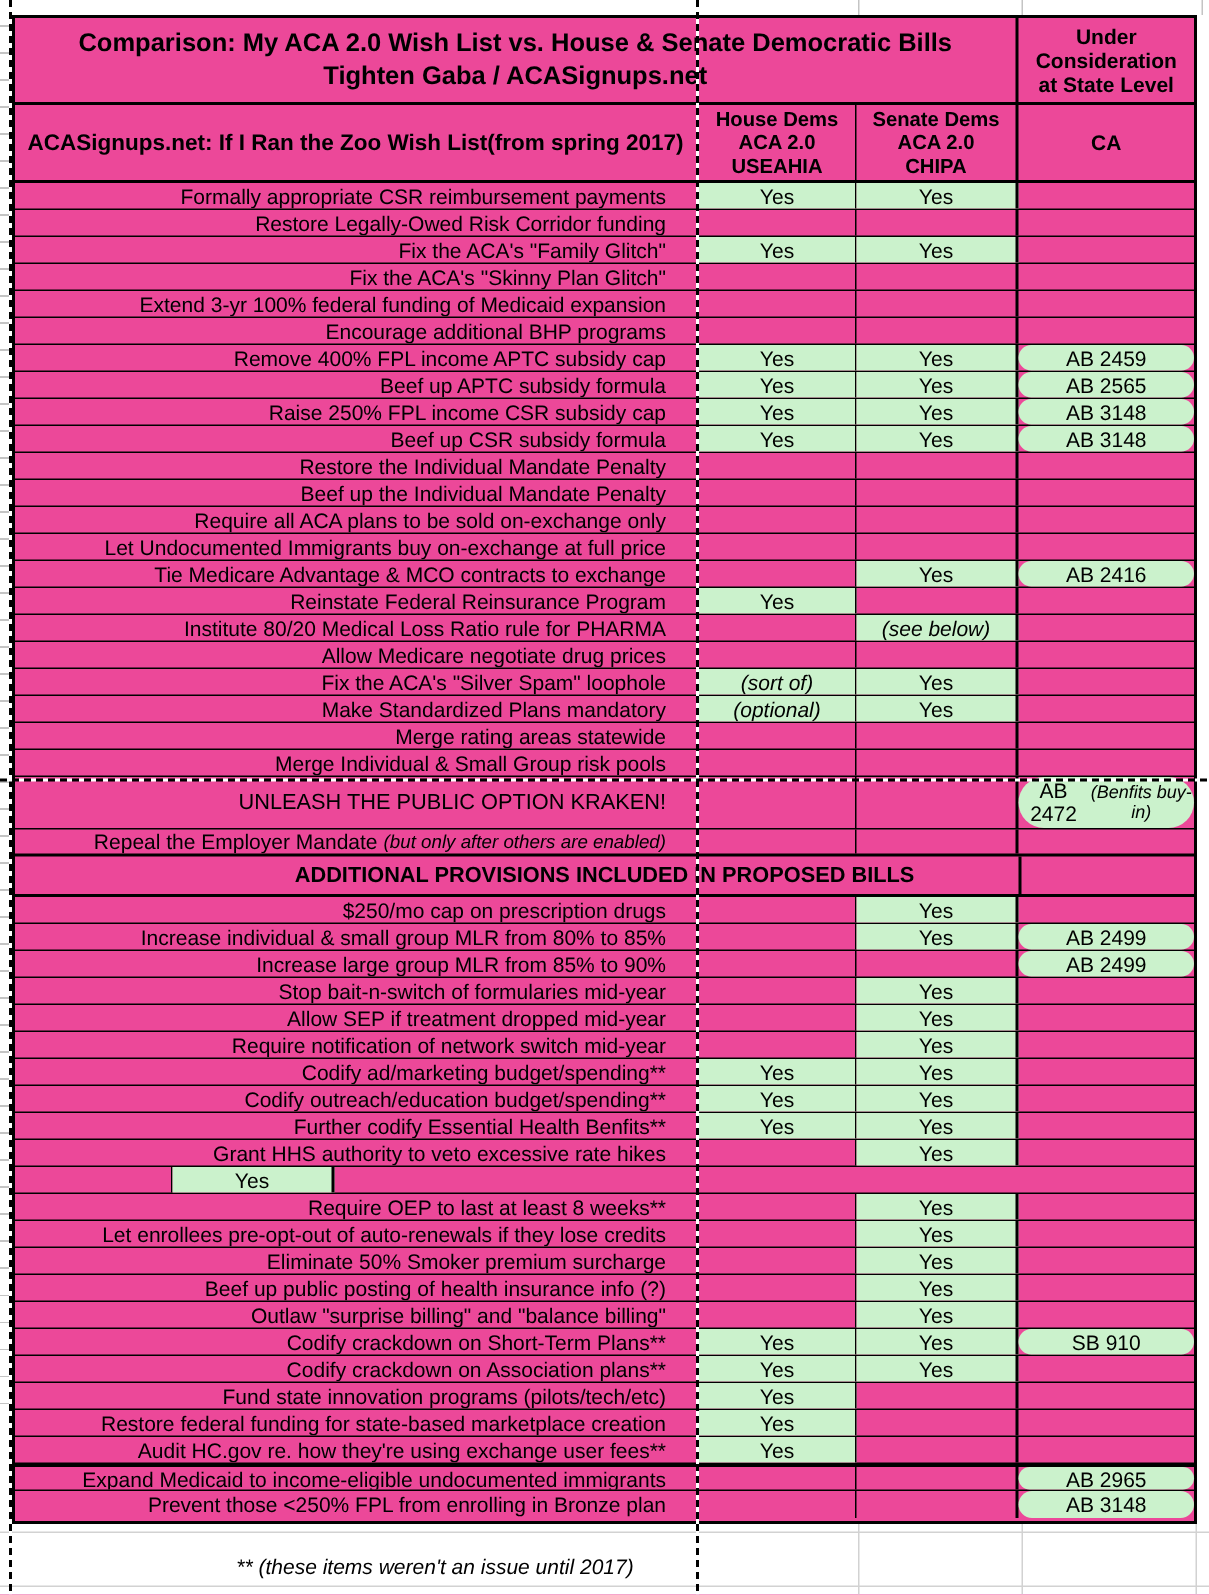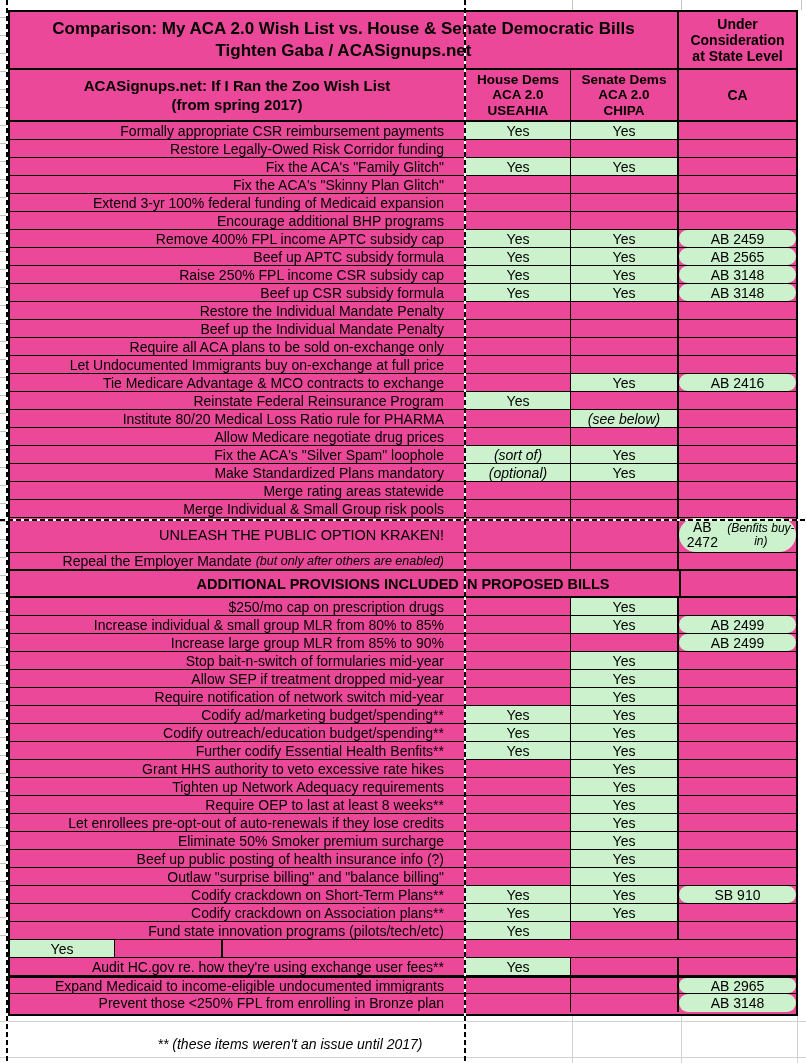--- a/index.html
+++ b/index.html
@@ -37,21 +37,21 @@
   .r-data{height:18px;}
   .r-title{height:58px;border-bottom:2px solid #000;}
   .r-head{height:52px;border-bottom:2px solid #000;}
   .r-kraken{height:35px;}
   .r-repeal{height:18px;border-bottom:2px solid #000;}
   .r-band{height:27px;border-bottom:2px solid #000;position:relative;display:block;}
   .tt{border-top:2px solid #000;}
   .last{border-bottom:none;}
   .title-cell{width:669px;border-right:2px solid #000;flex-direction:column;justify-content:center;text-align:center;font-weight:bold;font-size:17px;line-height:22px;}
   .state-head-cell{width:117px;flex-direction:column;justify-content:center;text-align:center;font-weight:bold;font-size:14px;line-height:16px;}
-  .wish-head{flex-direction:column;justify-content:center;text-align:center;font-weight:bold;font-size:15px;line-height:19px;padding-right:0;}
+  .wish-head{flex-direction:row;justify-content:center;text-align:center;font-weight:bold;font-size:15px;line-height:19px;padding-right:0;}
   .col-head{flex-direction:column;justify-content:center;text-align:center;font-weight:bold;font-size:13.5px;line-height:15.5px;}
   .ca-head{font-weight:bold;font-size:14px;}
   .band-text{position:absolute;left:0;top:0;width:786px;height:25px;display:flex;align-items:center;justify-content:center;font-weight:bold;font-size:14.5px;}
   .band-vline{position:absolute;left:669px;top:0;width:2px;height:25px;background:#000;}
   .kraken-lbl{font-size:14.5px;}
   .ca-two-line{flex-direction:row;justify-content:flex-end;line-height:15px;}
   .ca-sub{font-style:italic;font-size:12px;line-height:13px;}
   .note{font-style:italic;font-size:12.5px;padding-left:4px;}
   .footnote{
     position:absolute;left:8px;top:1032px;width:564px;height:24px;z-index:20;
@@ -285,21 +285,20 @@
         <div class="cell c-lbl">Further codify Essential Health Benfits**</div>
         <div class="cell c-house g">Yes</div>
         <div class="cell c-senate g">Yes</div>
         <div class="cell c-ca"></div>
       </div><div class="trow r-data">
         <div class="cell c-lbl">Grant HHS authority to veto excessive rate hikes</div>
         <div class="cell c-house"></div>
         <div class="cell c-senate g">Yes</div>
         <div class="cell c-ca"></div>
       </div><div class="trow r-data">
-        <div class="cell c-lbl">Tighten up Network Adequacy requirements</div>
         <div class="cell c-house"></div>
         <div class="cell c-senate g">Yes</div>
         <div class="cell c-ca"></div>
       </div><div class="trow r-data">
         <div class="cell c-lbl">Require OEP to last at least 8 weeks**</div>
         <div class="cell c-house"></div>
         <div class="cell c-senate g">Yes</div>
         <div class="cell c-ca"></div>
       </div><div class="trow r-data">
         <div class="cell c-lbl">Let enrollees pre-opt-out of auto-renewals if they lose credits</div>
@@ -330,20 +329,21 @@
         <div class="cell c-lbl">Codify crackdown on Association plans**</div>
         <div class="cell c-house g">Yes</div>
         <div class="cell c-senate g">Yes</div>
         <div class="cell c-ca"></div>
       </div><div class="trow r-data">
         <div class="cell c-lbl">Fund state innovation programs (pilots/tech/etc)</div>
         <div class="cell c-house g">Yes</div>
         <div class="cell c-senate"></div>
         <div class="cell c-ca"></div>
       </div><div class="trow r-data">
+        <div class="cell c-lbl">Restore federal funding for state-based marketplace creation</div>
         <div class="cell c-house g">Yes</div>
         <div class="cell c-senate"></div>
         <div class="cell c-ca"></div>
       </div><div class="trow r-data">
         <div class="cell c-lbl">Audit HC.gov re. how they're using exchange user fees**</div>
         <div class="cell c-house g">Yes</div>
         <div class="cell c-senate"></div>
         <div class="cell c-ca"></div>
       </div><div class="trow r-data tt">
         <div class="cell c-lbl">Expand Medicaid to income-eligible undocumented immigrants</div>

